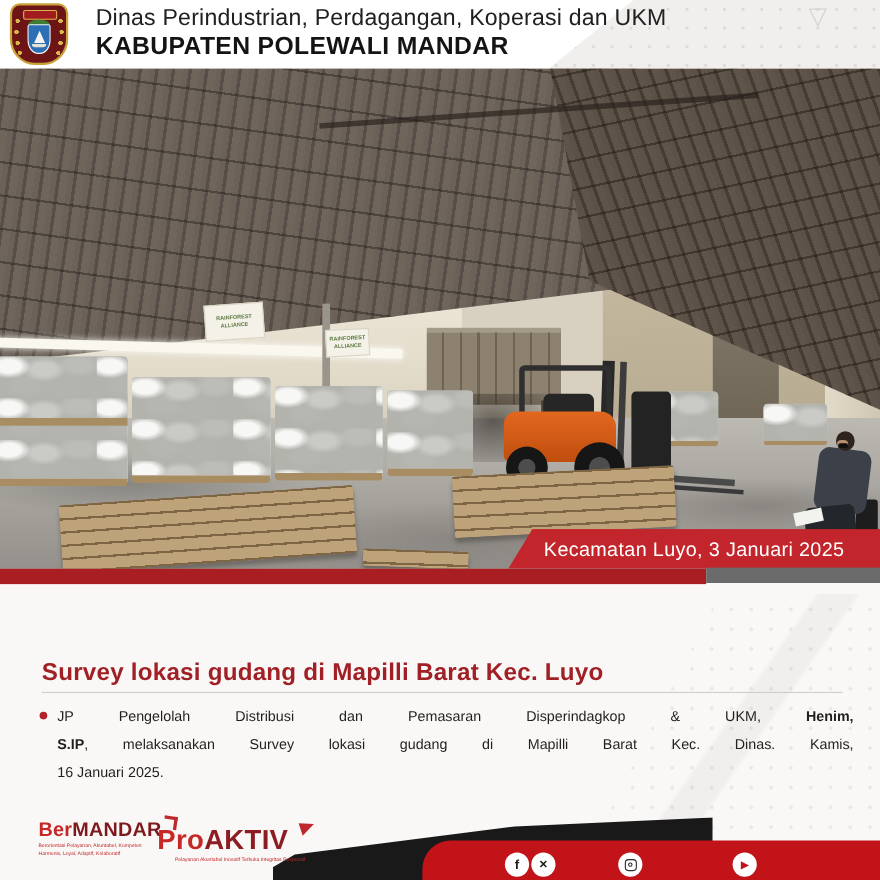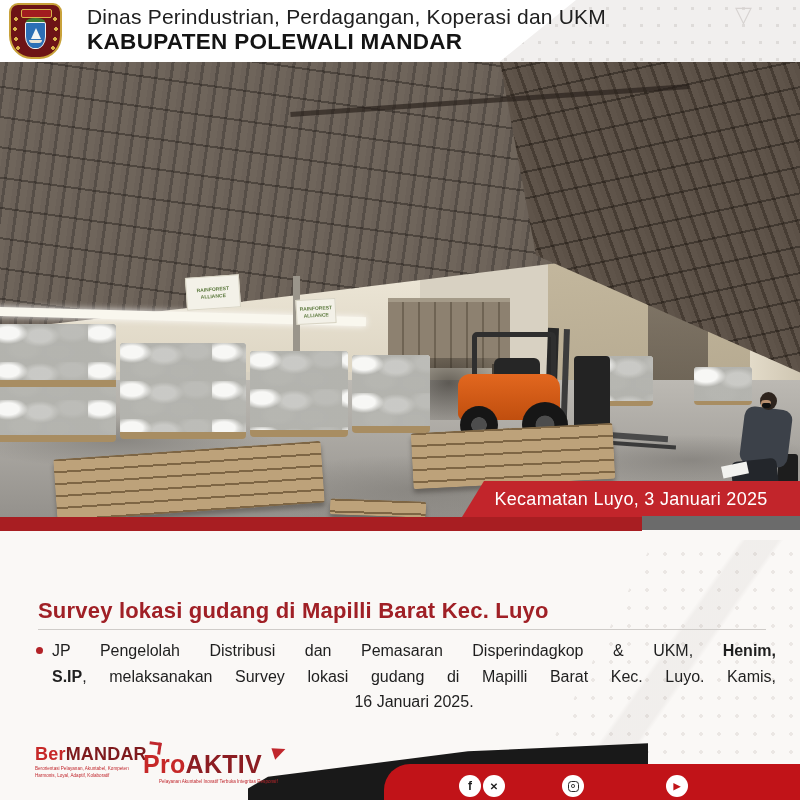--- a/index.html
+++ b/index.html
@@ -142,23 +142,23 @@
 
   
   .lower-dots{right:0;top:545px;width:270px;height:240px;
     background-image:radial-gradient(#e7e3e0 1.6px,transparent 1.8px);background-size:18px 18px;
     clip-path:polygon(45% 0,100% 0,100% 100%,0 100%);opacity:.8;}
   .swoosh{right:-40px;top:540px;width:360px;height:260px;
     background:linear-gradient(125deg,transparent 48%,rgba(120,110,105,.07) 49%,rgba(120,110,105,.07) 55%,transparent 56%);}
   .sec-title{left:38px;top:598px;font-size:22px;font-weight:700;color:#a02026;letter-spacing:.2px;z-index:5;}
   .divider{left:38px;top:629px;width:728px;height:1px;background:#cfccc9;z-index:5;}
   .bullet-dot{left:36px;top:647px;width:7px;height:7px;background:#b22227;border-radius:50%;z-index:5;}
-  .bullet-text{left:52px;top:638px;width:724px;font-size:16px;line-height:25.5px;color:#1f1f1f;z-index:5;}
+  .bullet-text{left:52px;top:638px;width:724px;font-size:13px;line-height:25.5px;color:#1f1f1f;z-index:5;}
   .jline{text-align:justify;text-align-last:justify;}
-  .lline{text-align:center;}
+  .lline{text-align:left;}
   .bullet-text b{font-weight:700;}
 
   
   .footer-black{left:248px;top:742px;width:400px;height:58px;background:#191919;
     clip-path:polygon(0 80%,5% 60%,55% 16%,100% 2%,100% 100%,0 100%);z-index:40;}
   .footer-red{left:384px;top:764px;width:416px;height:36px;background:#c11318;
     border-radius:26px 0 0 0;z-index:41;}
   .icon-circle{top:775px;width:22px;height:22px;background:#ffffff;border-radius:50%;z-index:42;
     display:flex;align-items:center;justify-content:center;font-size:12px;font-weight:700;color:#1c1c1c;}
   .ic-fb{left:459px;}
@@ -261,21 +261,21 @@
 <div class="abs strip-gray"></div>
 
 <div class="abs lower-dots"></div>
 <div class="abs swoosh"></div>
 
 <div class="abs sec-title">Survey lokasi gudang di Mapilli Barat Kec. Luyo</div>
 <div class="abs divider"></div>
 <div class="abs bullet-dot"></div>
 <div class="abs bullet-text">
   <div class="jline"><span>JP Pengelolah Distribusi dan Pemasaran Disperindagkop &amp; UKM,</span> <b>Henim,</b></div>
-  <div class="jline"><b>S.IP</b><span>, melaksanakan Survey lokasi gudang di Mapilli Barat Kec. Luyo. Kamis,</span></div>
+  <div class="jline"><b>S.IP</b><span>, melaksanakan Survey lokasi gudang di Mapilli Barat Kec. Dinas. Kamis,</span></div>
   <div class="lline"><span>16 Januari 2025.</span></div>
 </div>
 
 <div class="abs footer-black"></div>
 <div class="abs footer-red"></div>
 
 <div class="abs berakhlak">
   <div class="ba-row">
     <span class="ba-ber">Ber</span>
       <span class="ba-akhlak">MANDAR</span>

